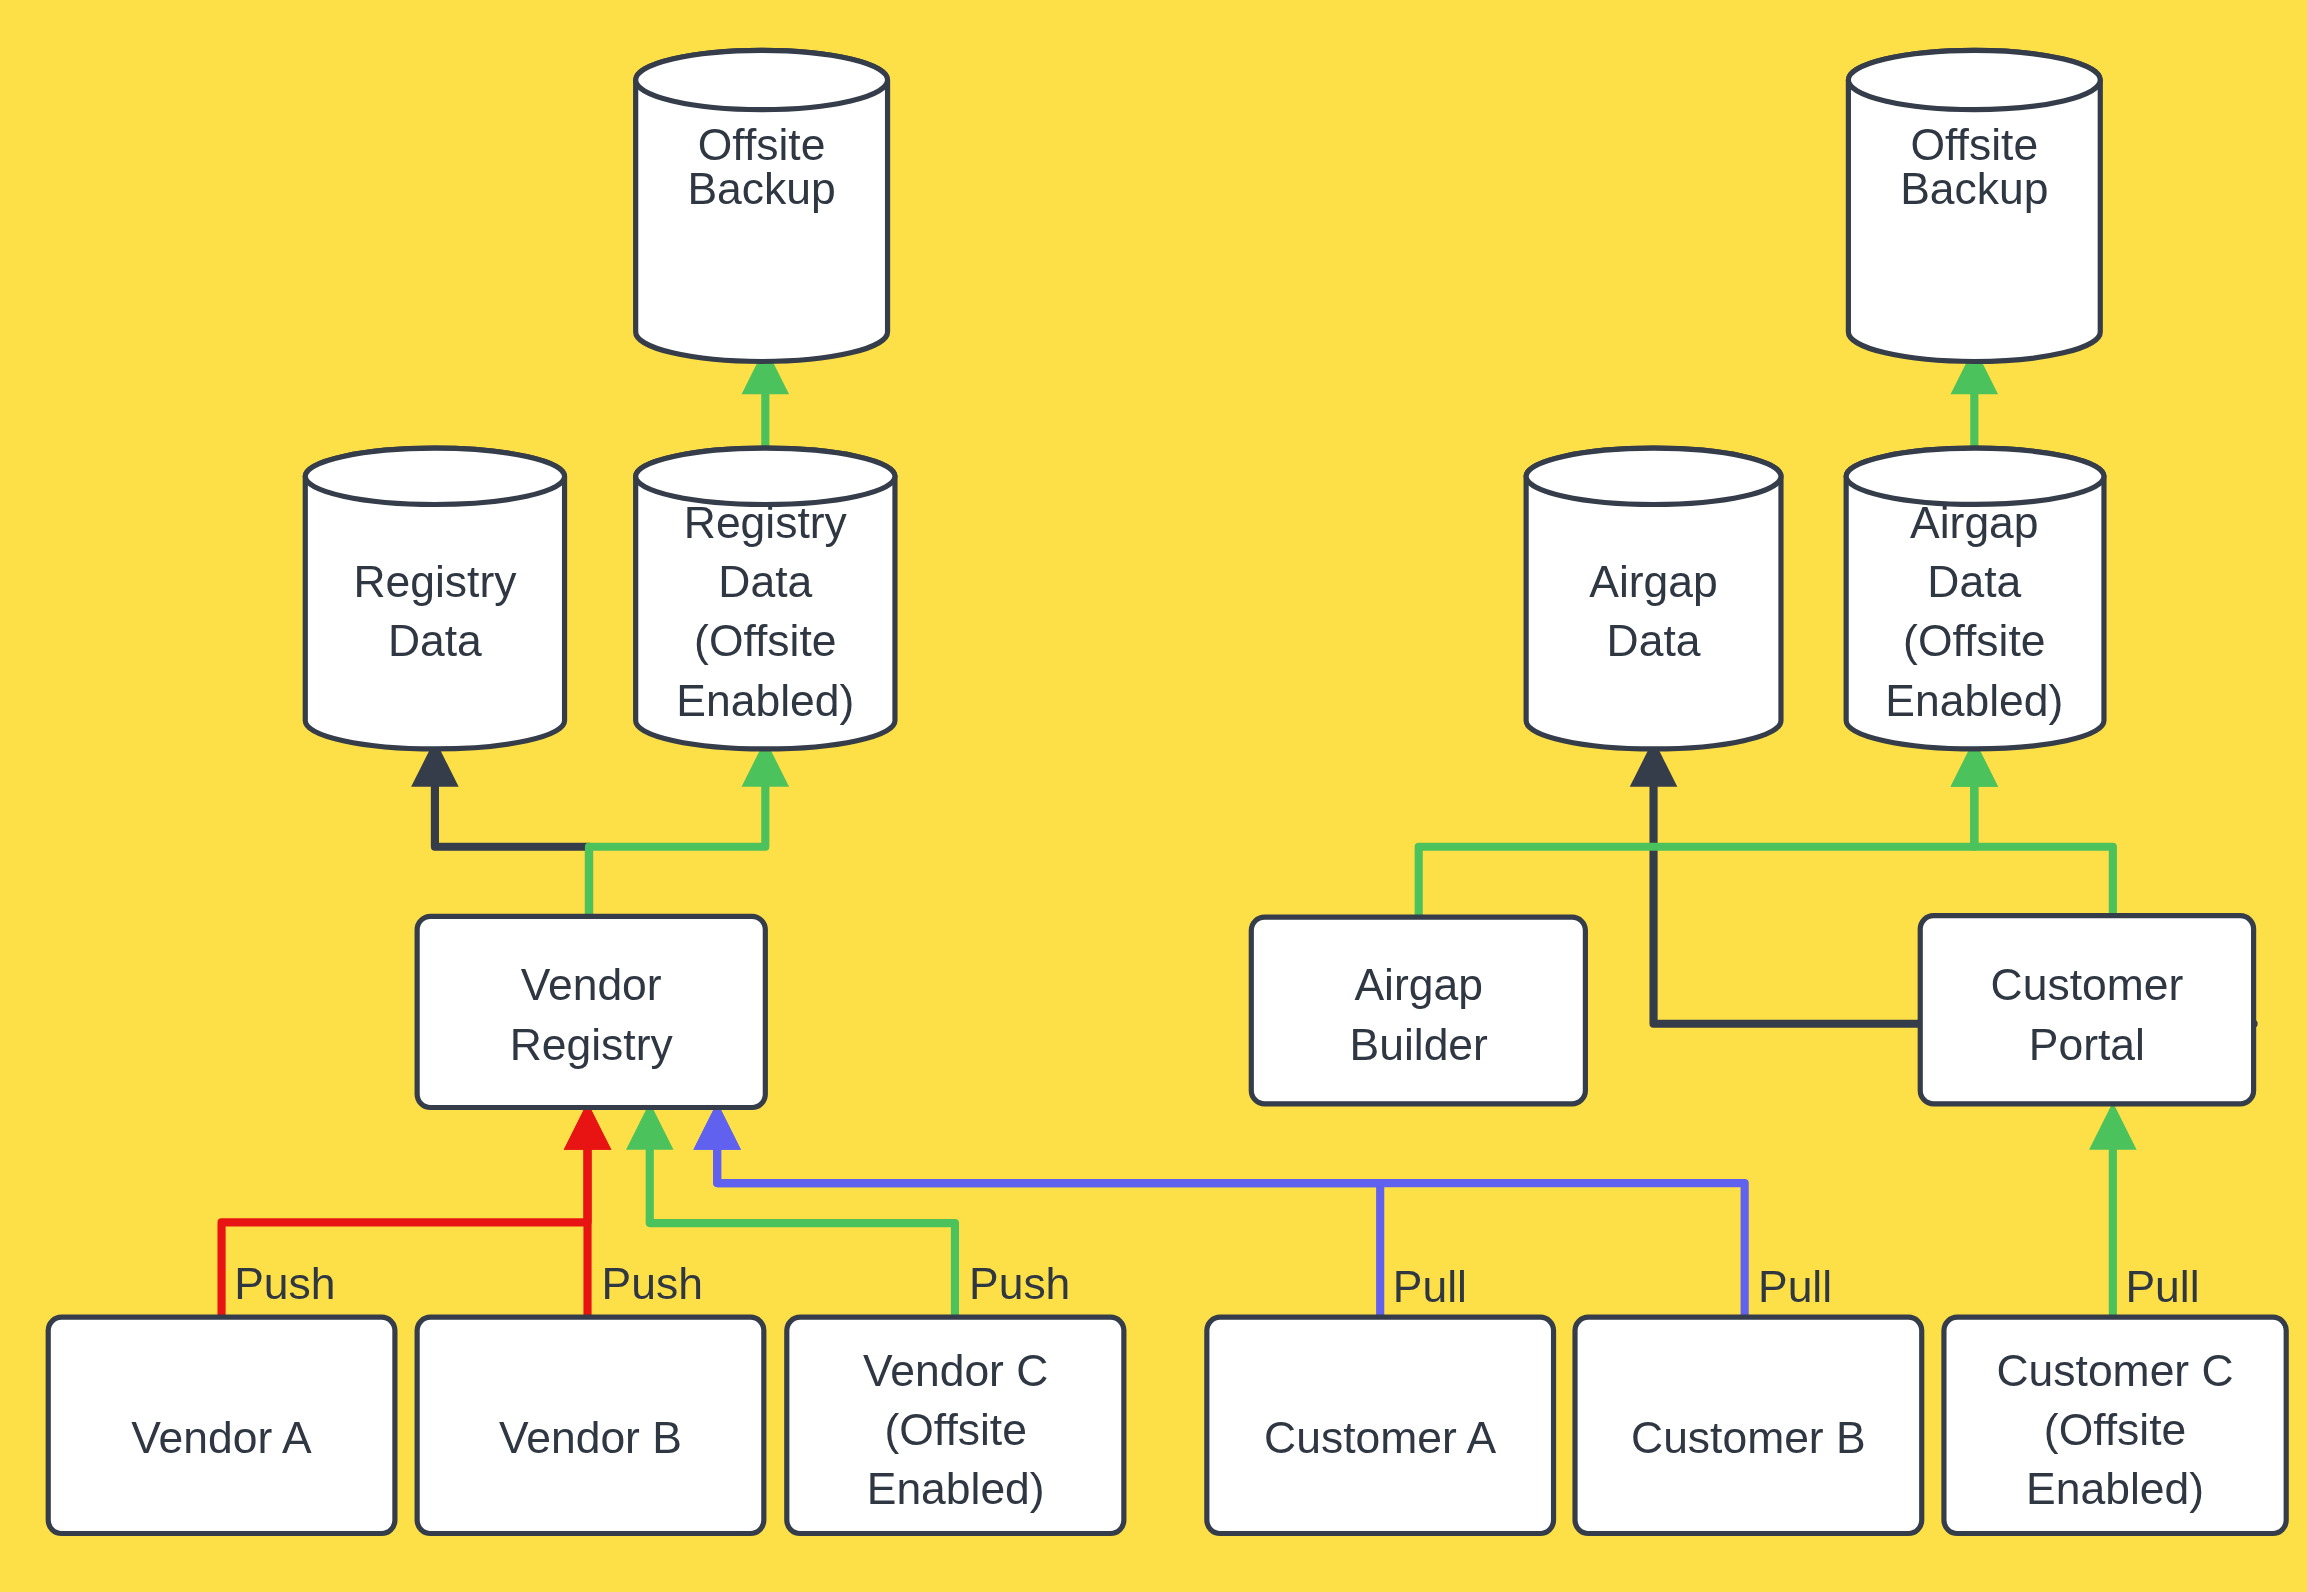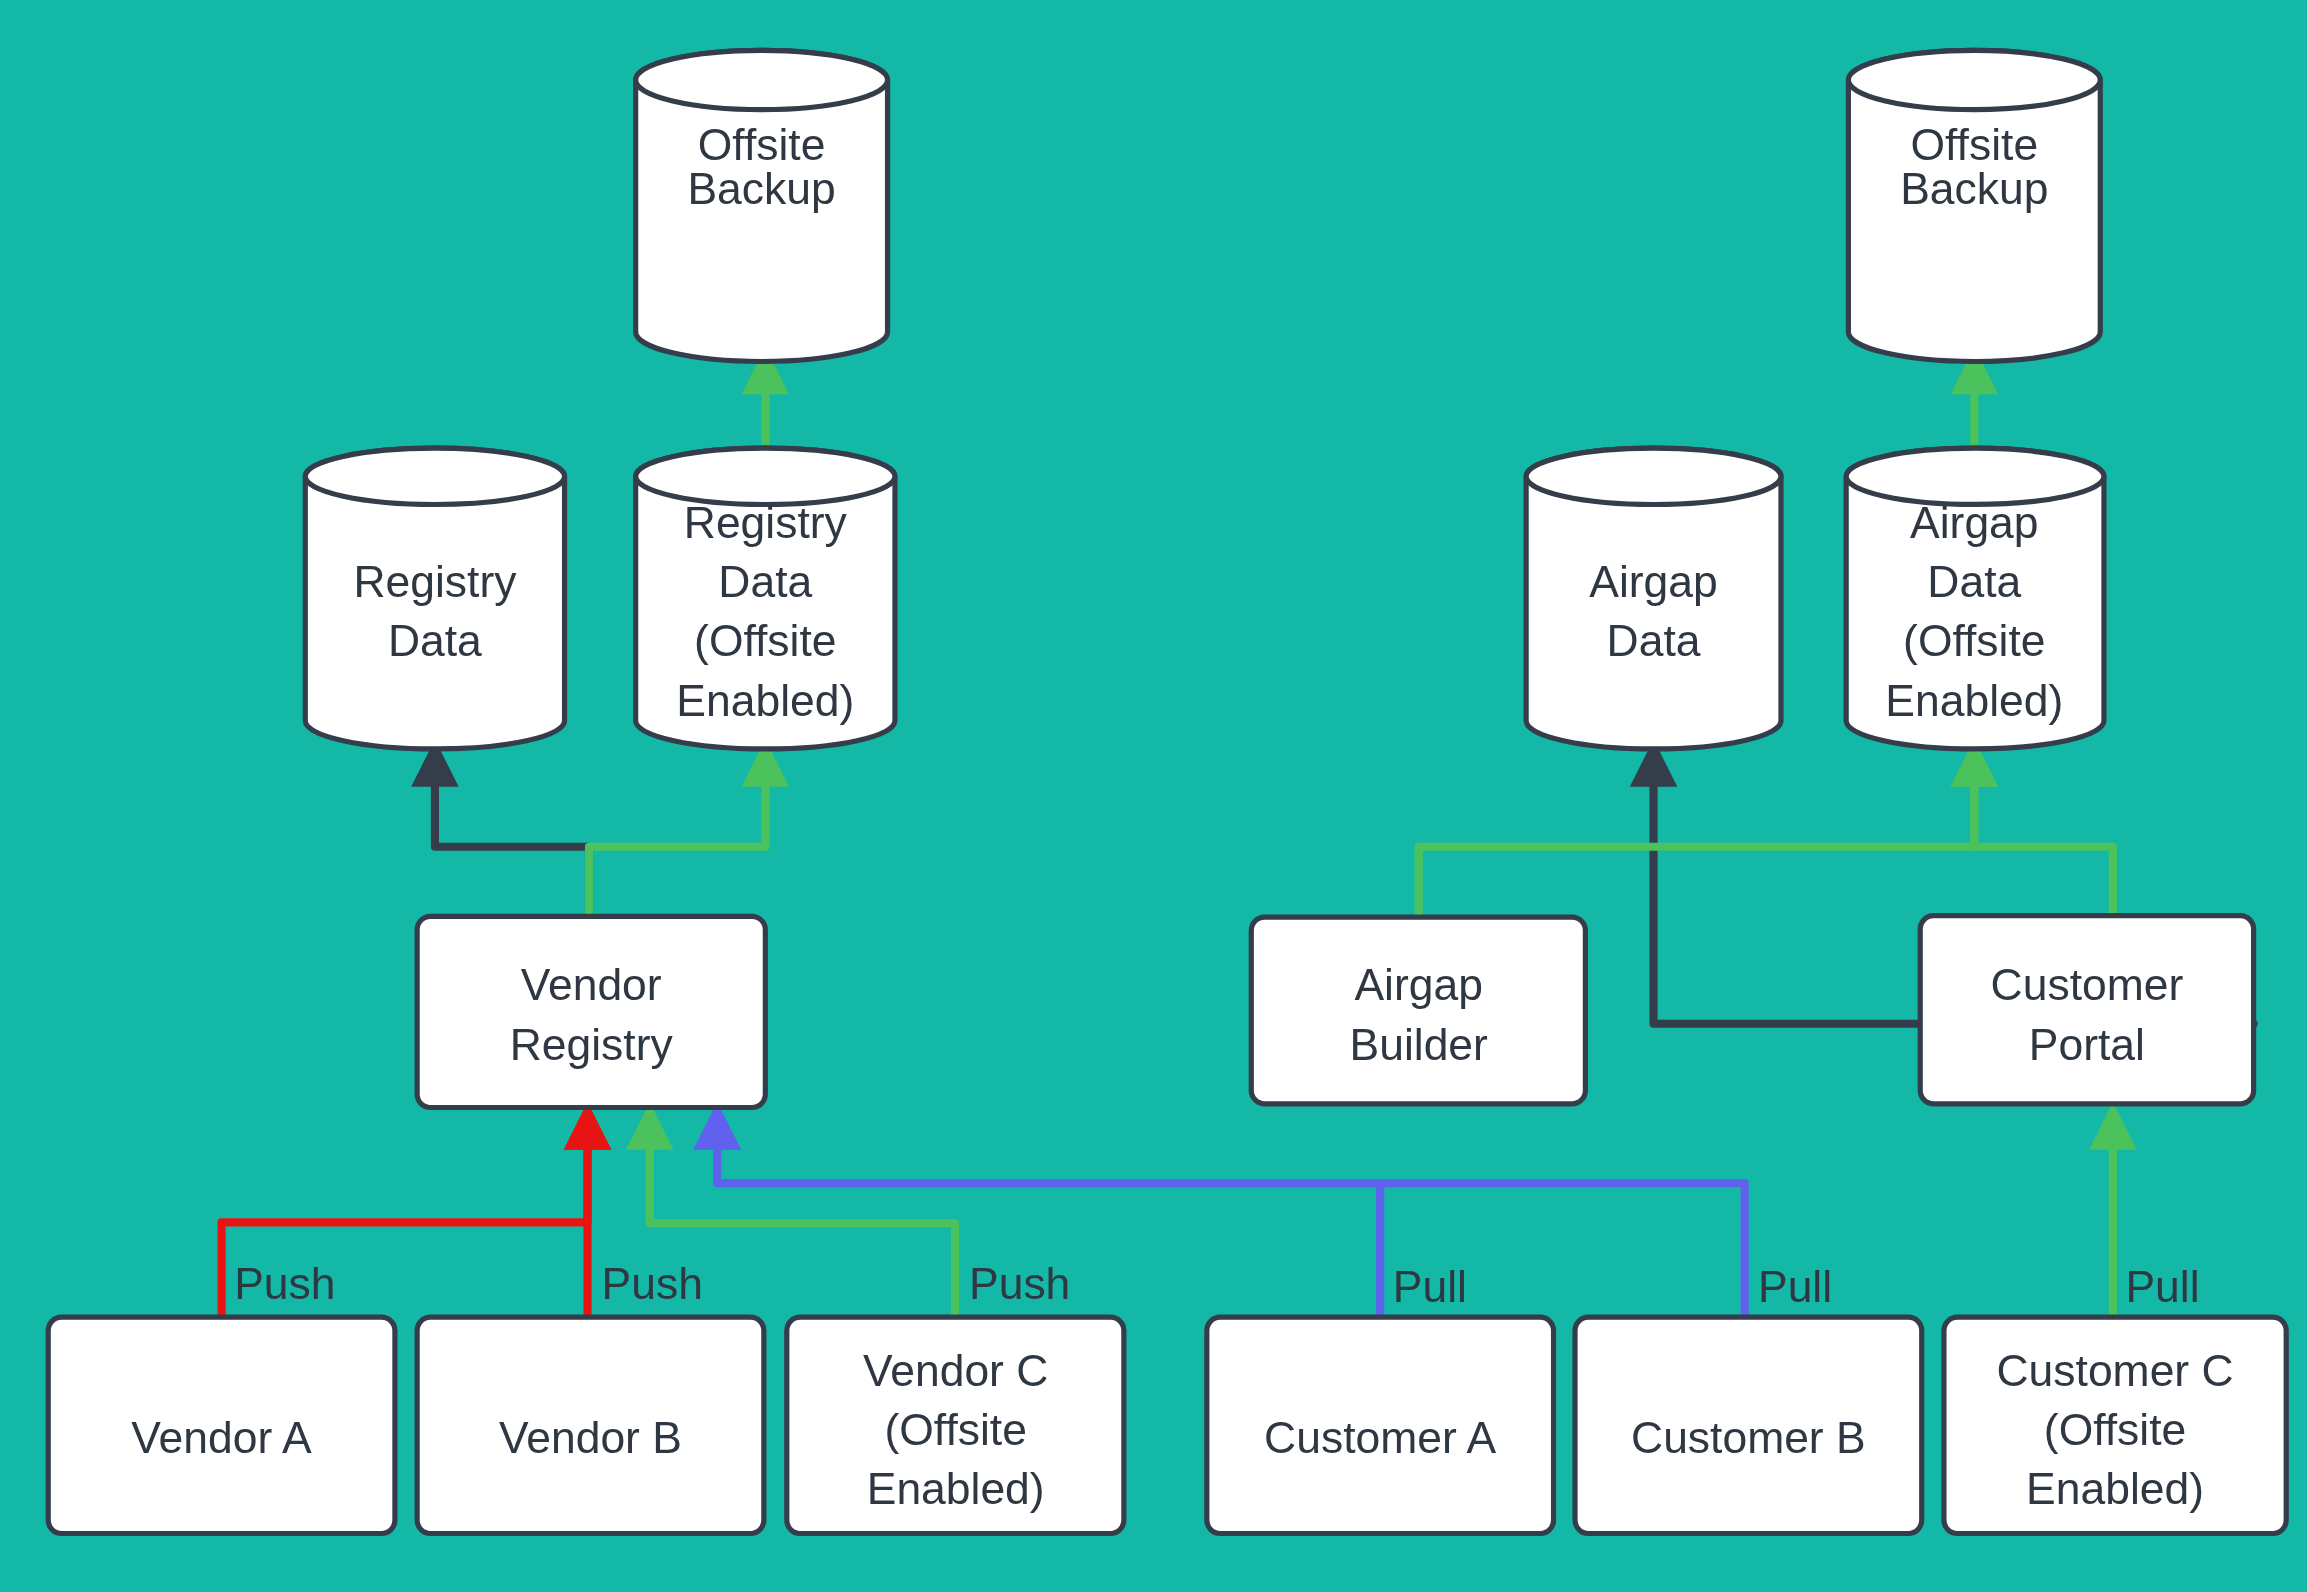--- a/index.html
+++ b/index.html
@@ -1,18 +1,18 @@
 <!DOCTYPE html>
 <html style="font-size:12px"><head>
 <meta charset="utf-8">
 <style>
   html,body{margin:0;padding:0;background:#ffffff;}
   body{width:2307px;height:1592px;overflow:hidden;
        font-family:"Liberation Sans","DejaVu Sans",sans-serif;}
-  #canvas{position:relative;width:2307px;height:1592px;background:#14b8a6;}
+  #canvas{position:relative;width:2307px;height:1592px;background:#fde047;}
   svg.diagram{position:absolute;left:0;top:0;width:2307px;height:1592px;}
   .node-stroke{fill:#ffffff;stroke:#353D4B;stroke-width:7;}
   .cyl-top{fill:#ffffff;stroke:#353D4B;stroke-width:7;}
   .nodeLabel{fill:#2F3742;font-family:"Liberation Sans","DejaVu Sans",sans-serif;
              font-size:60px;text-anchor:middle;dominant-baseline:middle;}
   .edgeLabel{fill:#2F3742;font-family:"Liberation Sans","DejaVu Sans",sans-serif;
              font-size:60px;text-anchor:start;dominant-baseline:middle;}
   .lk{fill:none;stroke-width:11;stroke-linecap:round;stroke-linejoin:round;}
 </style>
 </head>

